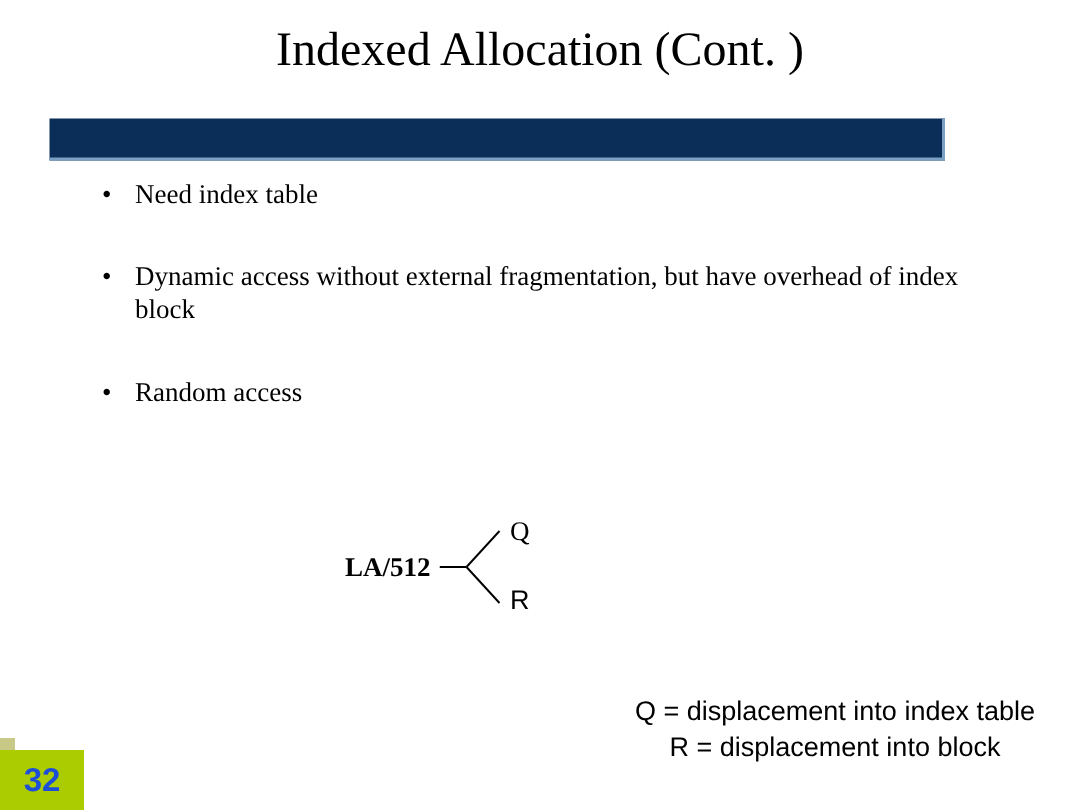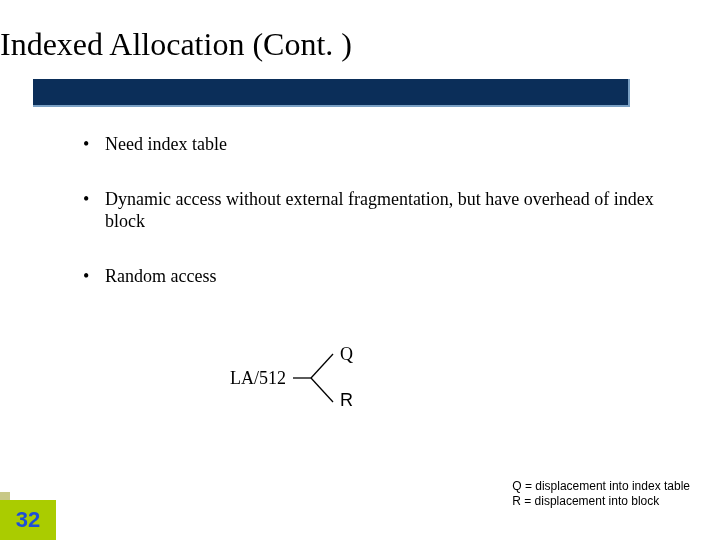--- a/index.html
+++ b/index.html
@@ -16,24 +16,24 @@
     position: relative;
     width: 720px;
     height: 540px;
     box-sizing: border-box;
   }
   .title {
     position: absolute;
     top: 14px;
     left: 0;
     width: 100%;
+    text-align: center;
     font-size: 32px;
     font-weight: 400;
     font-family: "Times New Roman", Times, serif;
-    margin-top: 12px;
   }
   .title-bar {
     position: absolute;
     top: 79px;
     left: 33px;
     width: 595px;
     height: 26px;
     background: #0b2e59;
     border-bottom: 2px solid #7aa0c4;
     border-right: 2px solid #7aa0c4;
@@ -42,21 +42,21 @@
     position: absolute;
     top: 118px;
     left: 60px;
     width: 620px;
     font-size: 18px;
     line-height: 1.25;
   }
   ul.bullets {
     list-style: none;
     padding: 0;
-    margin: 15px;
+    margin: 0;
   }
   ul.bullets > li {
     position: relative;
     padding-left: 30px;
     margin-bottom: 32px;
   }
   ul.bullets > li::before {
     content: "•";
     position: absolute;
     left: 8px;
@@ -69,20 +69,21 @@
     top: 340px;
     width: 200px;
     height: 80px;
     font-family: "Times New Roman", serif;
     font-size: 18px;
   }
   .diagram .la {
     position: absolute;
     left: 0;
     top: 28px;
+    font-weight: bold;
   }
   .diagram .q {
     position: absolute;
     left: 110px;
     top: 4px;
   }
   .diagram .r {
     position: absolute;
     left: 110px;
     top: 50px;
@@ -90,23 +91,23 @@
   }
   .diagram svg {
     position: absolute;
     left: 63px;
     top: 8px;
   }
   .legend {
     position: absolute;
     right: 30px;
     bottom: 30px;
-    text-align: left;
+    text-align: center;
     font-family: Arial, sans-serif;
-    font-size: 12px;
+    font-size: 18px;
     line-height: 1.3;
     margin-top: 25px;
   }
   .page-num {
     position: absolute;
     left: 0;
     bottom: 0;
     width: 56px;
     height: 40px;
     background: #aacc00;

